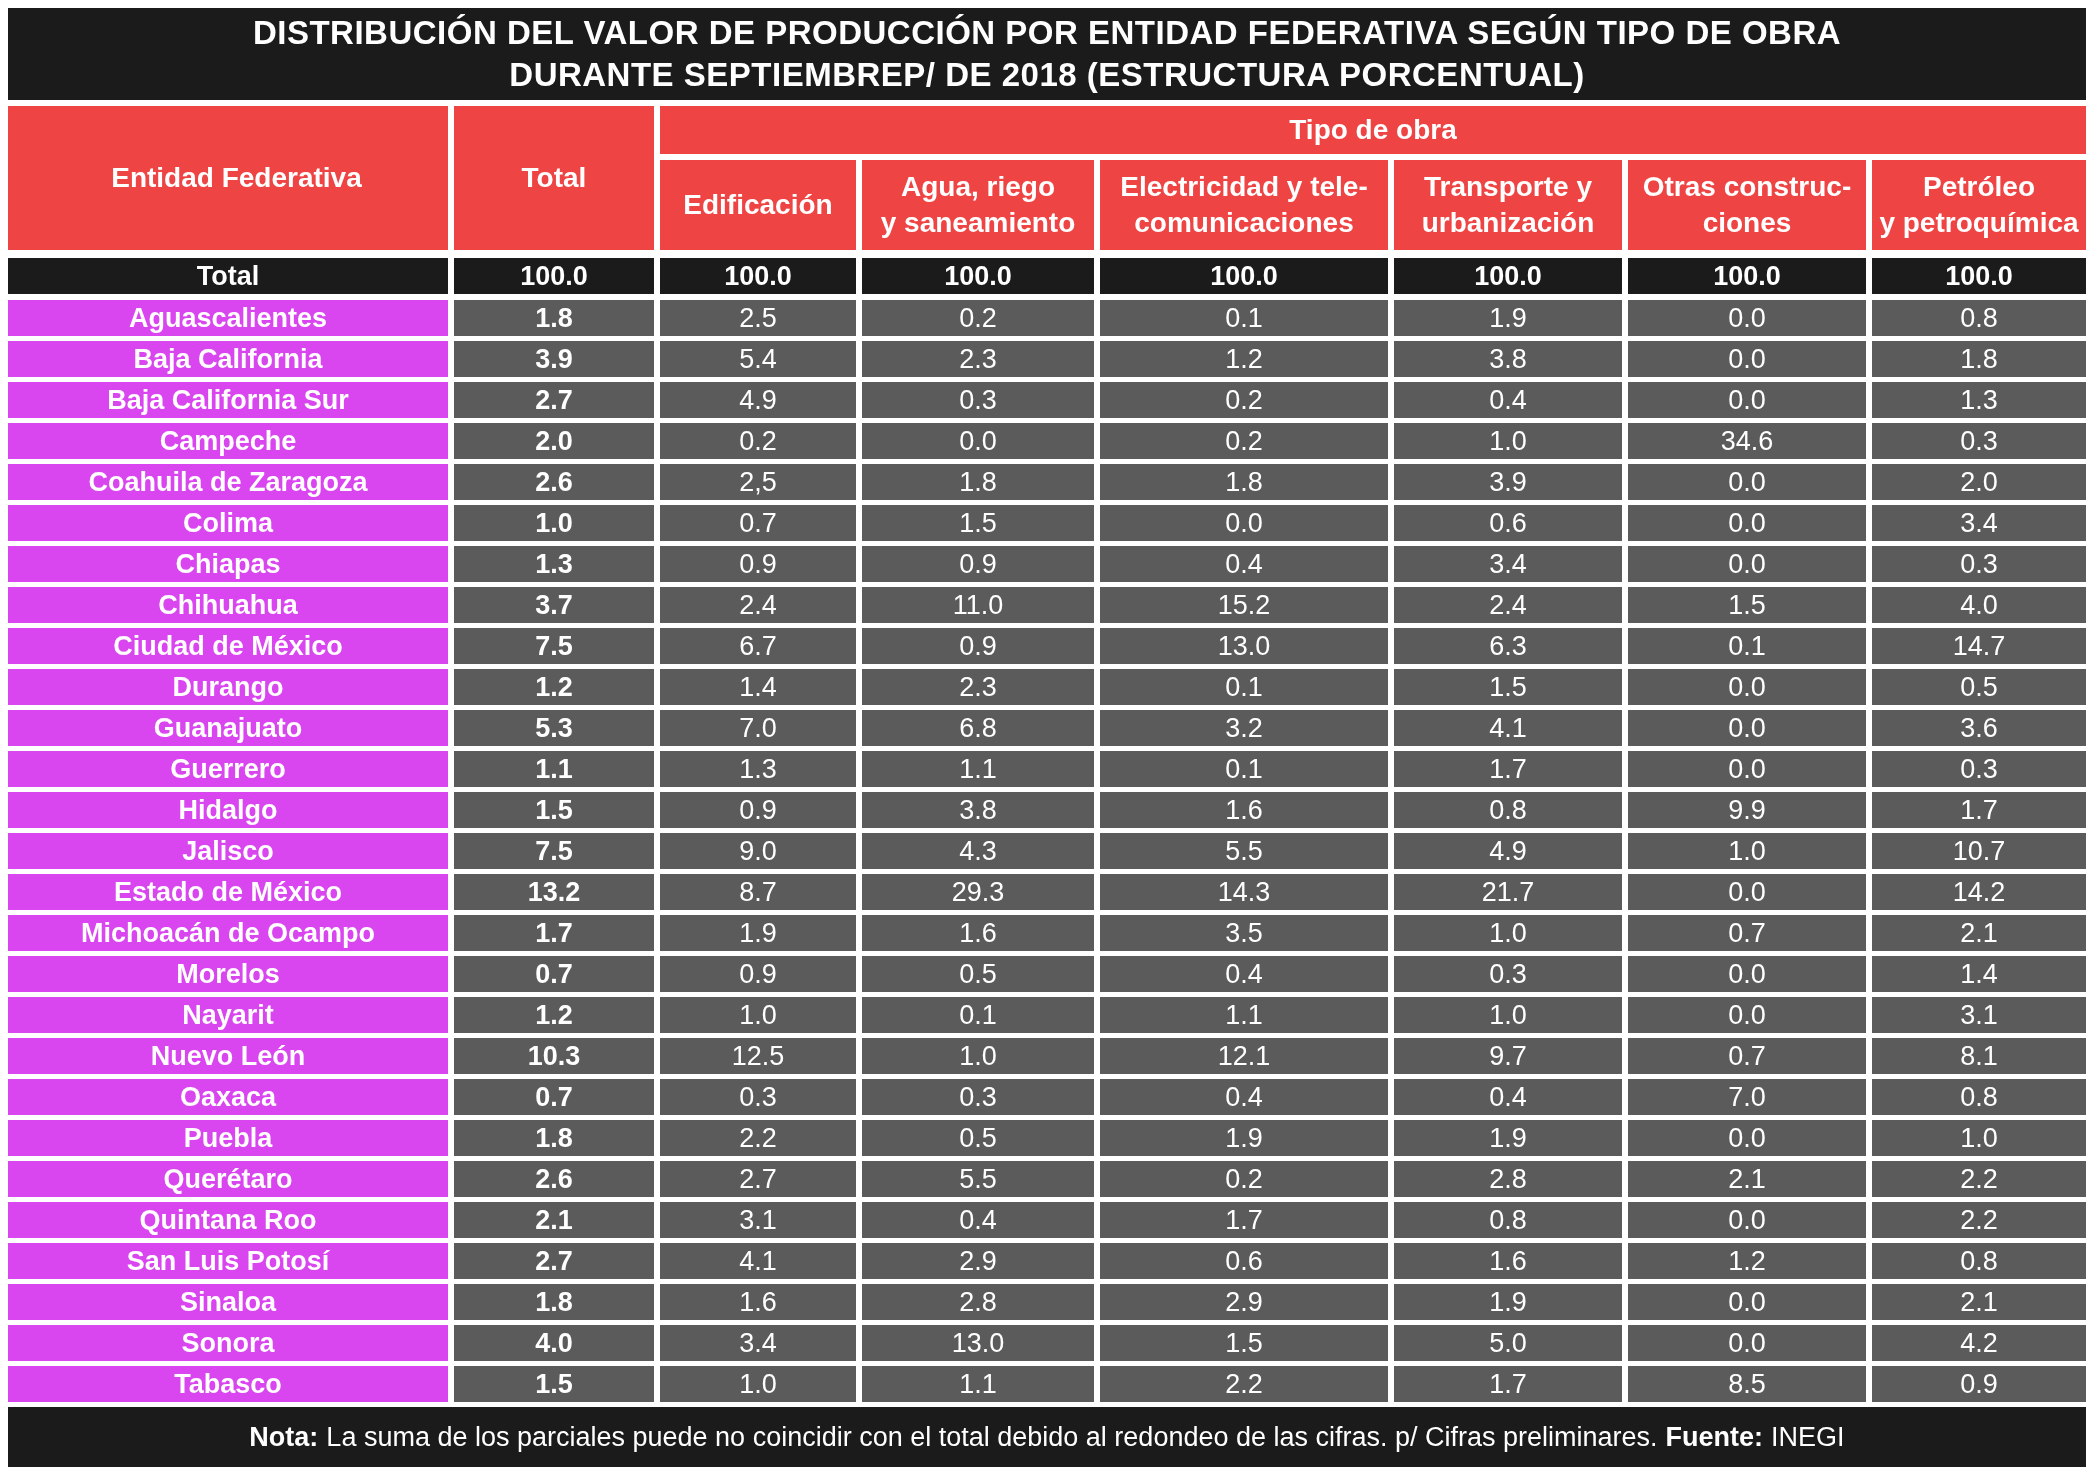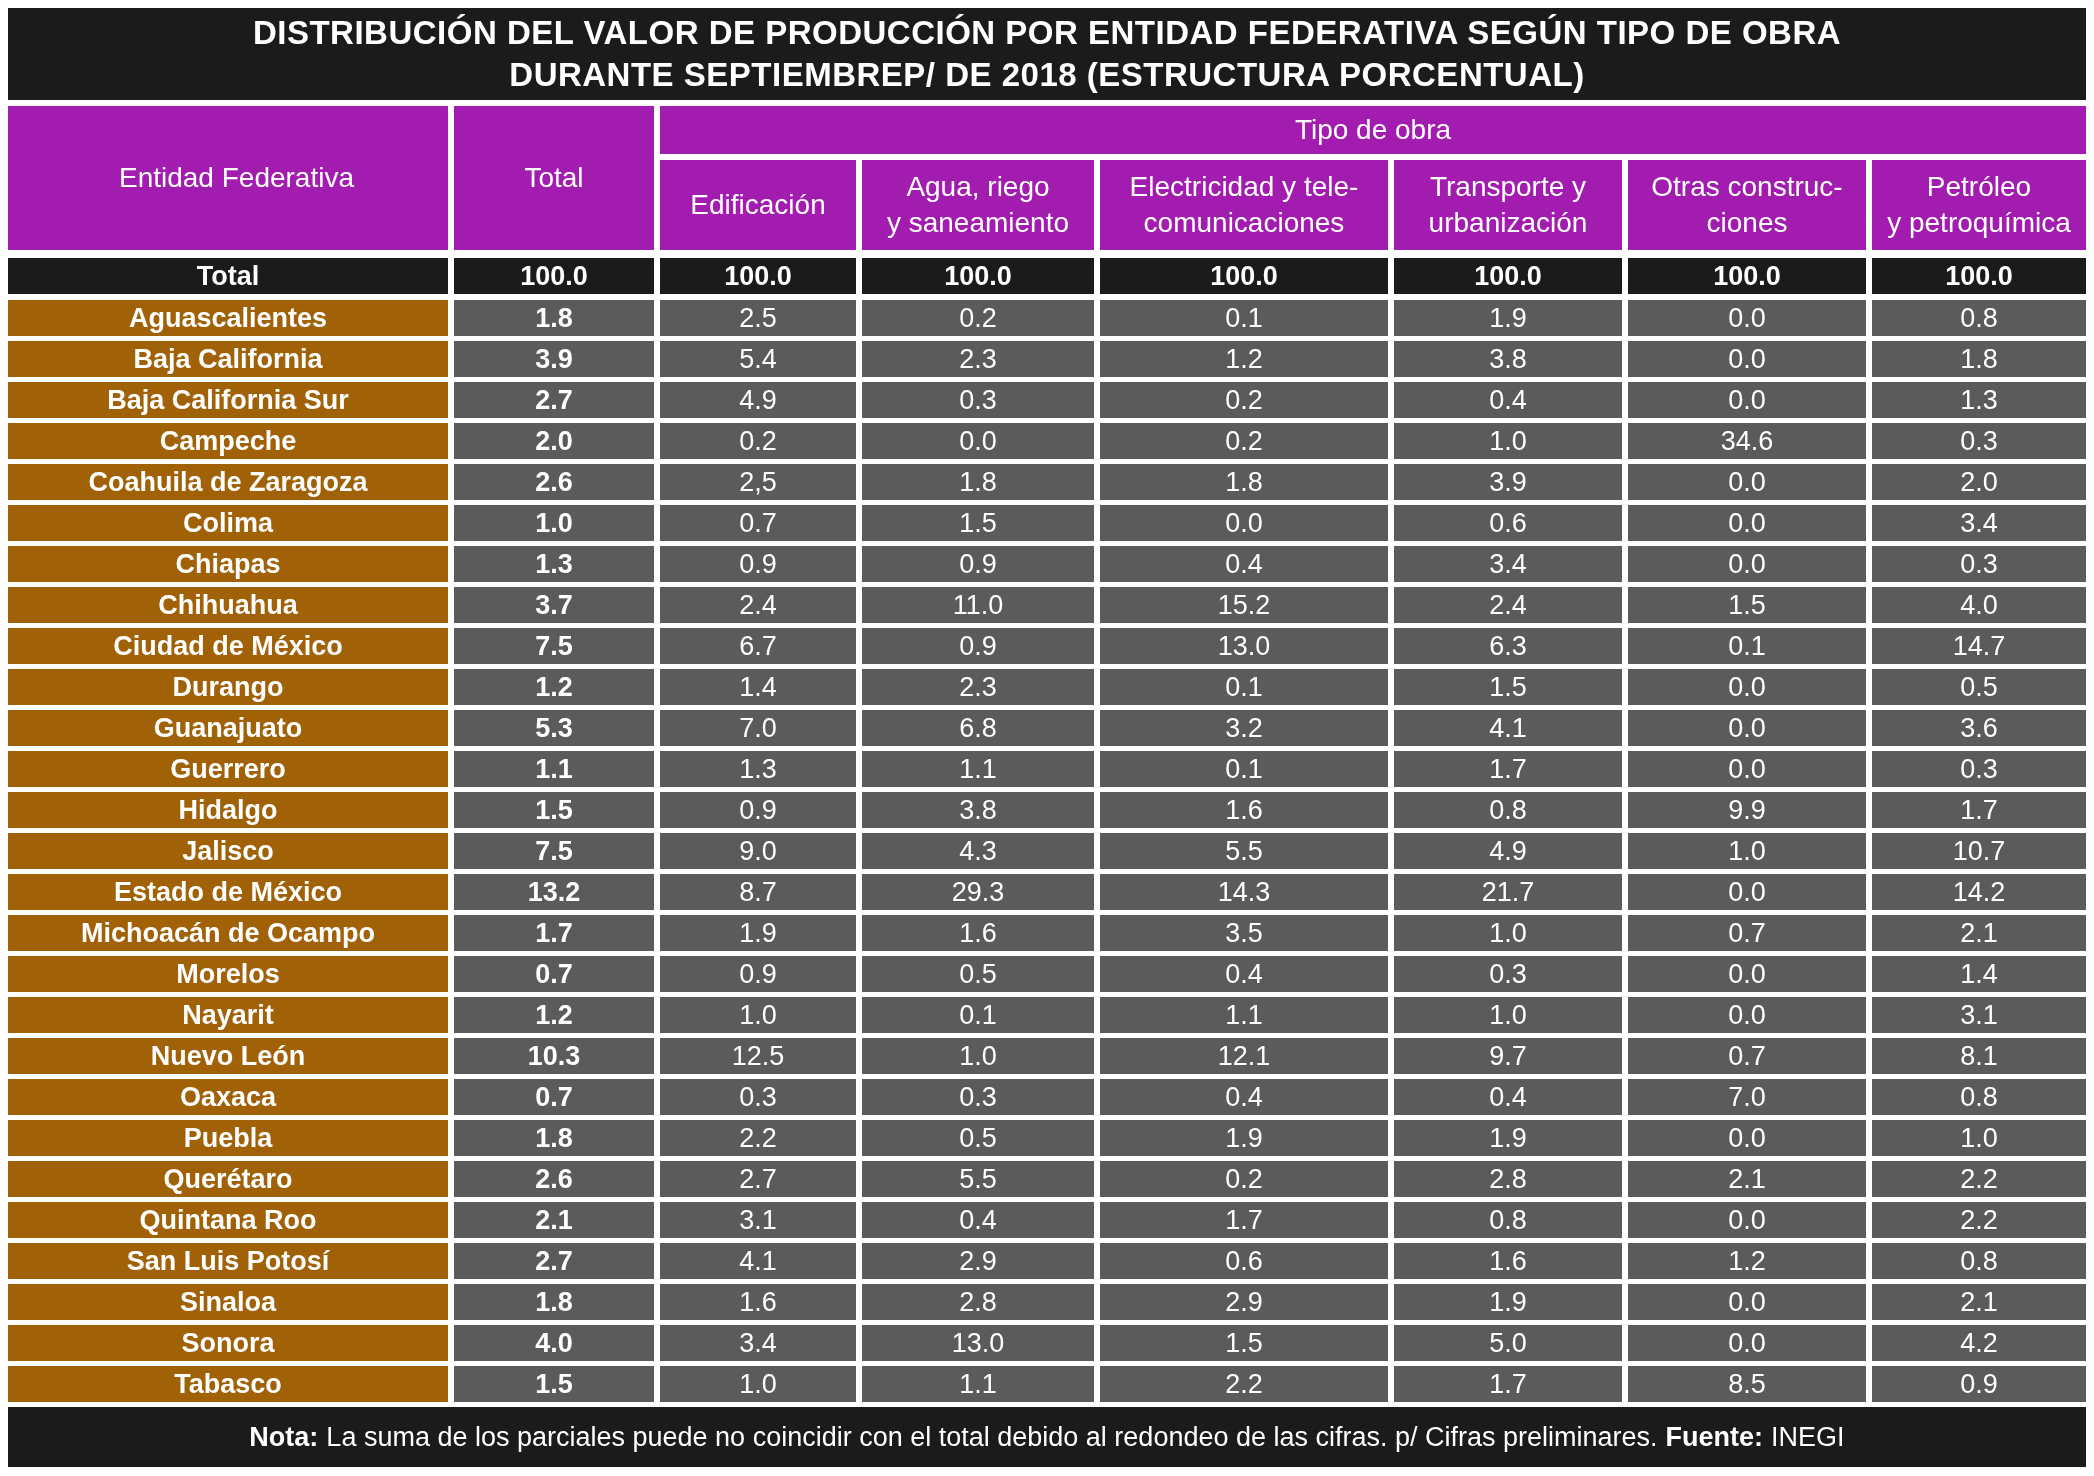--- a/index.html
+++ b/index.html
@@ -28,36 +28,36 @@
     line-height: 1.28; text-align: center;
   }
   
   .hdr {
     display: grid;
     grid-template-columns: 440px 200px 196px 232px 288px 228px 238px 214px;
     grid-template-rows: 48px 90px;
     column-gap: 6px; row-gap: 6px;
     height: 144px; margin-bottom: 8px;
   }
-  .hdr .blk { background: #a21caf; font-weight: 400; font-size: 28px; line-height: 1.3; white-space: pre-line; }
+  .hdr .blk { background: #ef4444; font-weight: 700; font-size: 28px; line-height: 1.3; white-space: pre-line; }
   .hdr .corner { grid-column: 1; grid-row: 1 / 3; padding-left: 17px; }
   .hdr .totalh { grid-column: 2; grid-row: 1 / 3; }
   .hdr .group  { grid-column: 3 / 9; grid-row: 1; }
   .hdr .sub    { grid-row: 2; }
   
   .row {
     display: grid;
     grid-template-columns: 440px 200px 196px 232px 288px 228px 238px 214px;
     column-gap: 6px;
     height: 36px;
     margin-bottom: 5px;
   }
   .row-total { margin-bottom: 6px; margin-top: 0; }
   .row-total .c { background: #1b1b1b; font-weight: 700; font-size: 27px; }
-  .c-name  { background: #a16207; font-weight: 700; font-size: 27px; }
+  .c-name  { background: #d946ef; font-weight: 700; font-size: 27px; }
   .c-totalv{ background: #5b5b5b; font-weight: 700; font-size: 27px; }
   .c-val   { background: #5b5b5b; font-weight: 400; font-size: 27px; }
   
   .footer {
     background: #1b1b1b; height: 60px; width: 100%;
     display: flex; align-items: center; justify-content: center;
     margin-top: 1px;
     color: #ffffff; font-size: 27px;
   }
   .footer b { font-weight: 700; margin: 0 8px 0 0; text-align: center; }

